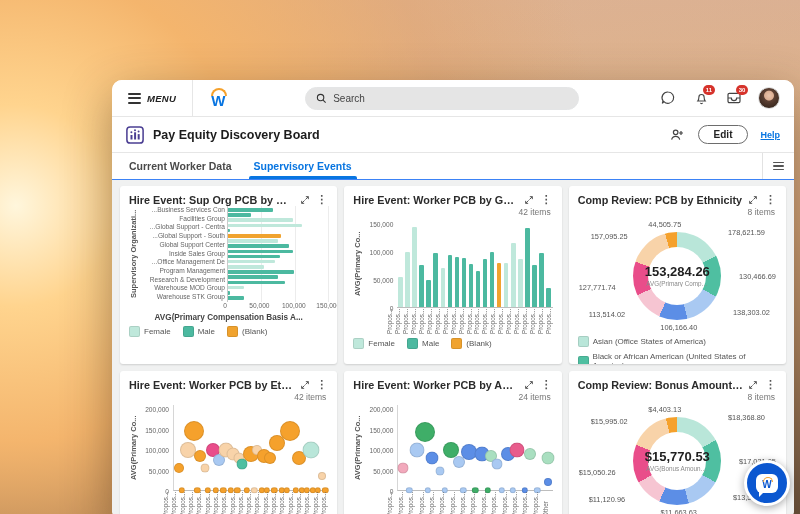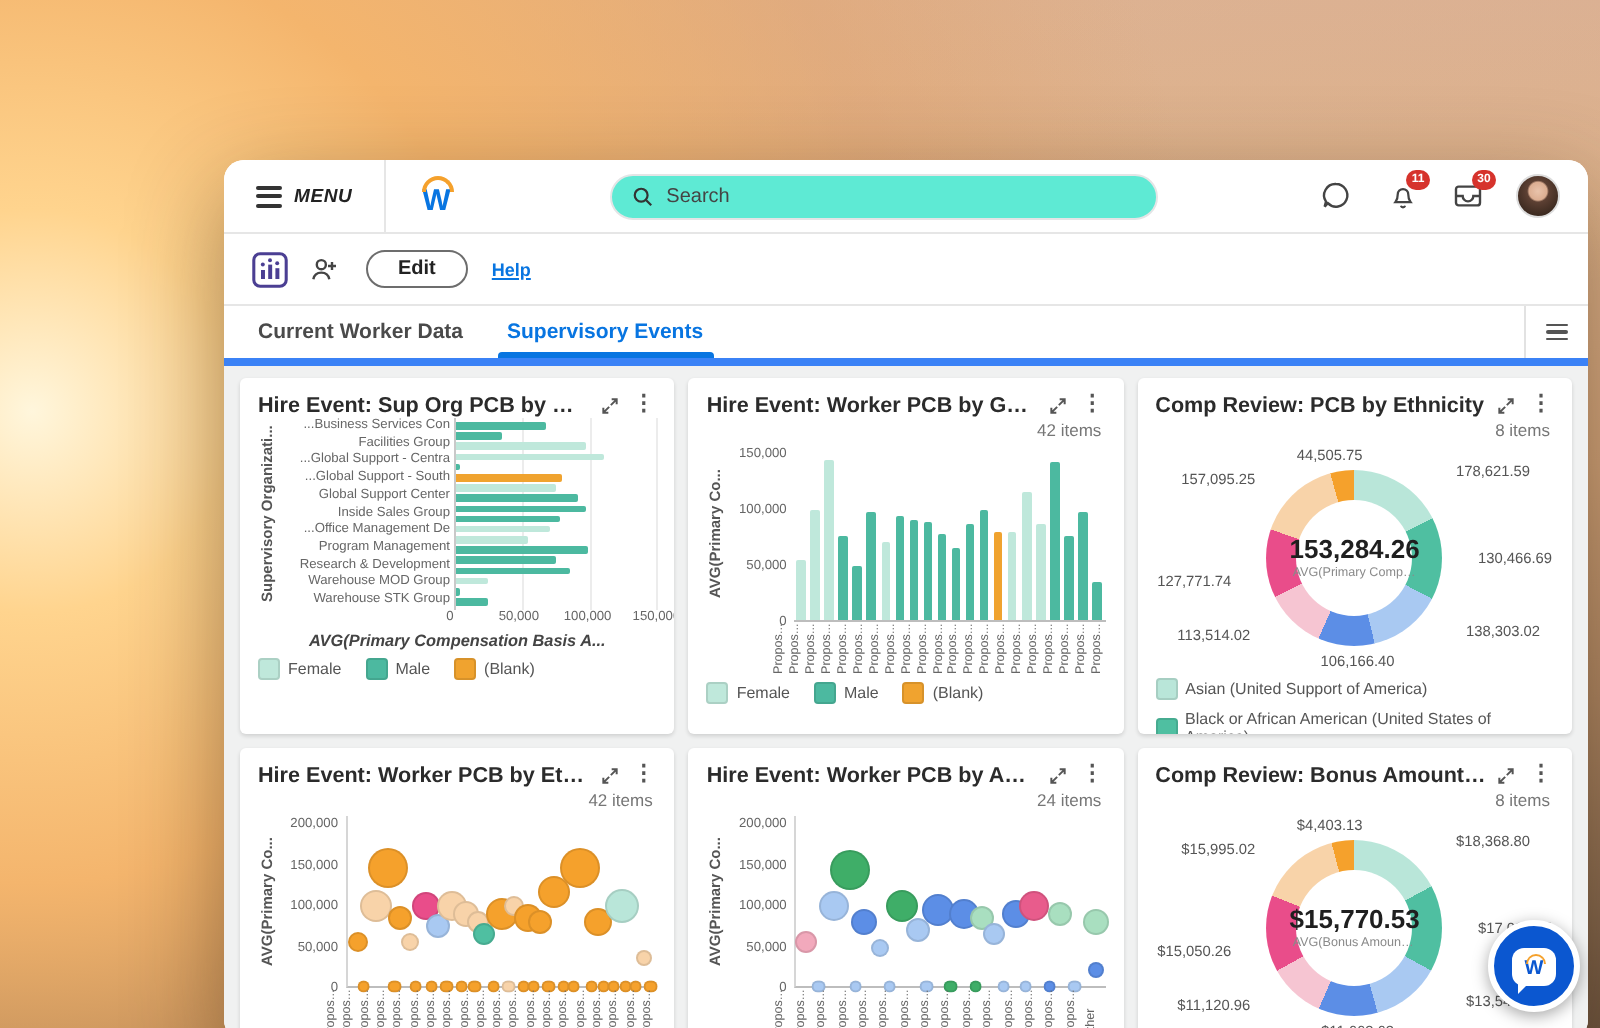--- a/index.html
+++ b/index.html
@@ -19,38 +19,38 @@
   
   .topbar{height:36px;display:flex;align-items:center;border-bottom:1px solid #e6e6e6;flex:0 0 auto;background:#fff;}
   .menu-btn{display:flex;align-items:center;gap:6px;padding:0 16px;height:100%;background:none;border:none;cursor:pointer;}
   .hamb{display:inline-block;width:13px;}
   .hamb i{display:block;height:2px;background:#333;margin:2.5px 0;border-radius:1px;}
   .menu-btn span.lbl{font-size:9.5px;font-weight:bold;color:#222;letter-spacing:.3px;font-style:italic;}
   .tb-div{width:1px;height:100%;background:#e6e6e6;}
   .wlogo{position:relative;margin-left:18px;color:#0875e1;font-weight:bold;font-size:15px;line-height:1;padding-top:5px;}
   .wlogo::before{content:"";position:absolute;top:0;left:0;width:12px;height:6px;
     border:2px solid #f5a12c;border-bottom:none;border-radius:12px 12px 0 0;}
-  .search{margin:0 auto;width:252px;height:21px;background:#5eead4;border:1px solid #e4e5e6;
+  .search{margin:0 auto;width:252px;height:21px;background:#e5e5e5;border:1px solid #e4e5e6;
     border-radius:999px;display:flex;align-items:center;gap:6px;padding:0 10px;cursor:text;}
   .search span{font-size:10px;color:#444;}
   .top-icons{display:flex;align-items:center;gap:15px;padding-right:14px;}
   .ticon{position:relative;width:18px;height:18px;display:flex;align-items:center;justify-content:center;cursor:pointer;background:none;border:none;padding:0;}
   .badge{position:absolute;top:-4px;right:-5px;min-width:10px;height:10px;border-radius:6px;
     background:#d6332c;color:#fff;font-size:6px;font-weight:bold;display:flex;align-items:center;justify-content:center;padding:0 1px;}
   .avatar{width:20px;height:20px;border-radius:50%;border:1px solid #ddd;cursor:pointer;
     background:radial-gradient(circle at 50% 38%, #e9c3ab 0%, #dcae92 28%, #5d4033 34%, #3c2a20 75%);}
   
   .bheader{height:35px;display:flex;align-items:center;gap:9px;padding:0 14px;border-bottom:1px solid #e6e6e6;flex:0 0 auto;}
   .btitle{font-size:12.5px;font-weight:bold;color:#1c1c1c;flex:1;}
   .bh-right{display:flex;align-items:center;gap:12px;}
   .edit-btn{border:1px solid #6d6d6d;border-radius:999px;background:#fff;padding:3px 15px;
     font-size:10px;font-weight:bold;color:#222;cursor:pointer;}
   .help{font-size:9px;font-weight:bold;color:#0875e1;text-decoration:underline;}
   
-  .tabbar{height:26px;display:flex;align-items:stretch;border-bottom:4px solid #3b82f6;flex:0 0 auto;padding-left:6px;}
+  .tabbar{height:26px;display:flex;align-items:stretch;border-bottom:1px solid #3b82f6;flex:0 0 auto;padding-left:6px;}
   .tab{position:relative;display:flex;align-items:center;padding:0 11px;font-size:10.5px;font-weight:bold;color:#4a4a4a;cursor:pointer;background:none;border:none;}
   .tab.active{color:#0875e1;}
   .tab.active::after{content:"";position:absolute;left:6px;right:6px;bottom:0;height:3px;border-radius:2px 2px 0 0;background:#0875e1;}
   .tab-spacer{flex:1;}
   .viewlist{width:32px;border-left:1px solid #e2e2e2;display:flex;align-items:center;justify-content:center;cursor:pointer;background:none;border-top:none;border-right:none;border-bottom:none;}
   .viewlist i{display:block;width:11px;}
   .viewlist i b{display:block;height:1.5px;background:#555;margin:2px 0;border-radius:1px;}
   
   .content{flex:1;background:#f0f1f1;padding:6px 8px;overflow:hidden;}
   .grid{display:grid;grid-template-columns:1fr 1fr 1fr;grid-template-rows:178px 220px;gap:7px;height:100%;}
@@ -60,21 +60,21 @@
   .cicon{background:none;border:none;padding:0;cursor:pointer;width:13px;height:13px;display:flex;align-items:center;justify-content:center;}
   .kebab{font-size:11px;color:#555;font-weight:bold;line-height:1;}
   .citems{font-size:8.5px;color:#767676;text-align:right;margin:1px 2px 3px 0;}
   
   .ylab{writing-mode:vertical-rl;transform:rotate(180deg);font-size:7.5px;font-weight:bold;color:#555;
     text-align:center;white-space:nowrap;overflow:hidden;flex:0 0 10px;}
   .legend{display:flex;gap:12px;align-items:center;margin-top:4px;flex:0 0 auto;}
   .litem{display:flex;align-items:center;gap:4px;}
   .lchip{width:9px;height:9px;border-radius:2px;border:1px solid rgba(0,0,0,.1);}
   .llab{font-size:8px;color:#555;}
-  .xlabel{font-size:8.2px;font-weight:bold;color:#444;text-align:center;margin-top:2px;white-space:nowrap;overflow:hidden;text-overflow:ellipsis;font-style:italic;}
+  .xlabel{font-size:8.2px;font-weight:bold;color:#444;text-align:center;margin-top:2px;white-space:nowrap;overflow:hidden;text-overflow:ellipsis;}
   
   .hb-wrap{display:flex;gap:2px;height:96px;}
   .hb-cats{display:flex;flex-direction:column;justify-content:space-between;flex:0 0 84px;}
   .hb-cats span{font-size:6.6px;color:#666;text-align:right;white-space:nowrap;overflow:hidden;line-height:8.7px;direction:rtl;}
   .hb-plot{flex:1;position:relative;border-left:1px solid #c9c9c9;display:flex;flex-direction:column;justify-content:space-between;padding:2px 0;}
   .hb-grid{position:absolute;top:0;bottom:0;width:1px;background:#ececec;}
   .hb-bar{height:3.6px;border-radius:0 1px 1px 0;position:relative;}
   .hb-xt{position:relative;height:9px;margin-left:96px;}
   .hb-xt span{position:absolute;transform:translateX(-50%);font-size:6.6px;color:#666;}
   
@@ -169,20 +169,21 @@
   <div class="bheader">
     <svg width="18" height="18" viewBox="0 0 20 20">
         <rect x="1" y="1" width="18" height="18" rx="3.5" fill="#fff" stroke="#4b3f93" stroke-width="1.7"></rect>
         <rect x="5" y="10" width="2.2" height="5" fill="#4b3f93"></rect>
         <rect x="9" y="7" width="2.2" height="8" fill="#4b3f93"></rect>
         <rect x="13" y="9" width="2.2" height="6" fill="#4b3f93"></rect>
         <circle cx="6" cy="7" r="1.1" fill="#4b3f93"></circle>
         <circle cx="10" cy="4.6" r="1.1" fill="#4b3f93"></circle>
         <circle cx="14" cy="6.2" r="1.1" fill="#4b3f93"></circle>
       </svg>
+    <div class="btitle">Pay Equity Discovery Board</div>
     <div class="bh-right">
       <button class="ticon">
         <svg width="16" height="16" viewBox="0 0 24 24" fill="none" stroke="#444" stroke-width="1.8">
             <circle cx="10" cy="8" r="3.4"></circle>
             <path d="M4 19c.6-3.4 3-5 6-5s5.4 1.6 6 5"></path>
             <path d="M18 6v6M15 9h6"></path>
           </svg>
       </button>
       <button class="edit-btn">Edit</button>
       <a class="help" href="#">Help</a>
@@ -387,21 +388,21 @@
             <div class="dl dl-br">138,303.02</div>
             <div class="dl dl-b">106,166.40</div>
             <div class="dl dl-bl">113,514.02</div>
             <div class="dl dl-l">127,771.74</div>
             <div class="dl dl-tl">157,095.25</div>
             <div class="dl dl-t">44,505.75</div>
           </div>
           <div class="legend" style="flex-direction: column; align-items: flex-start; gap: 5px;">
             <div class="litem">
               <span class="lchip" style="background: rgb(185, 230, 217);"></span>
-              <span class="llab">Asian (United Support of America)</span>
+              <span class="llab">Asian (Office States of America)</span>
             </div>
             <div class="litem">
               <span class="lchip" style="background: rgb(79, 191, 161);"></span>
               <span class="llab">Black or African American (United States of America)</span>
             </div>
           </div>
         </div>
         <div class="card">
           <div class="chead">
             <div class="ctitle">Hire Event: Worker PCB by Ethnicity</div>

